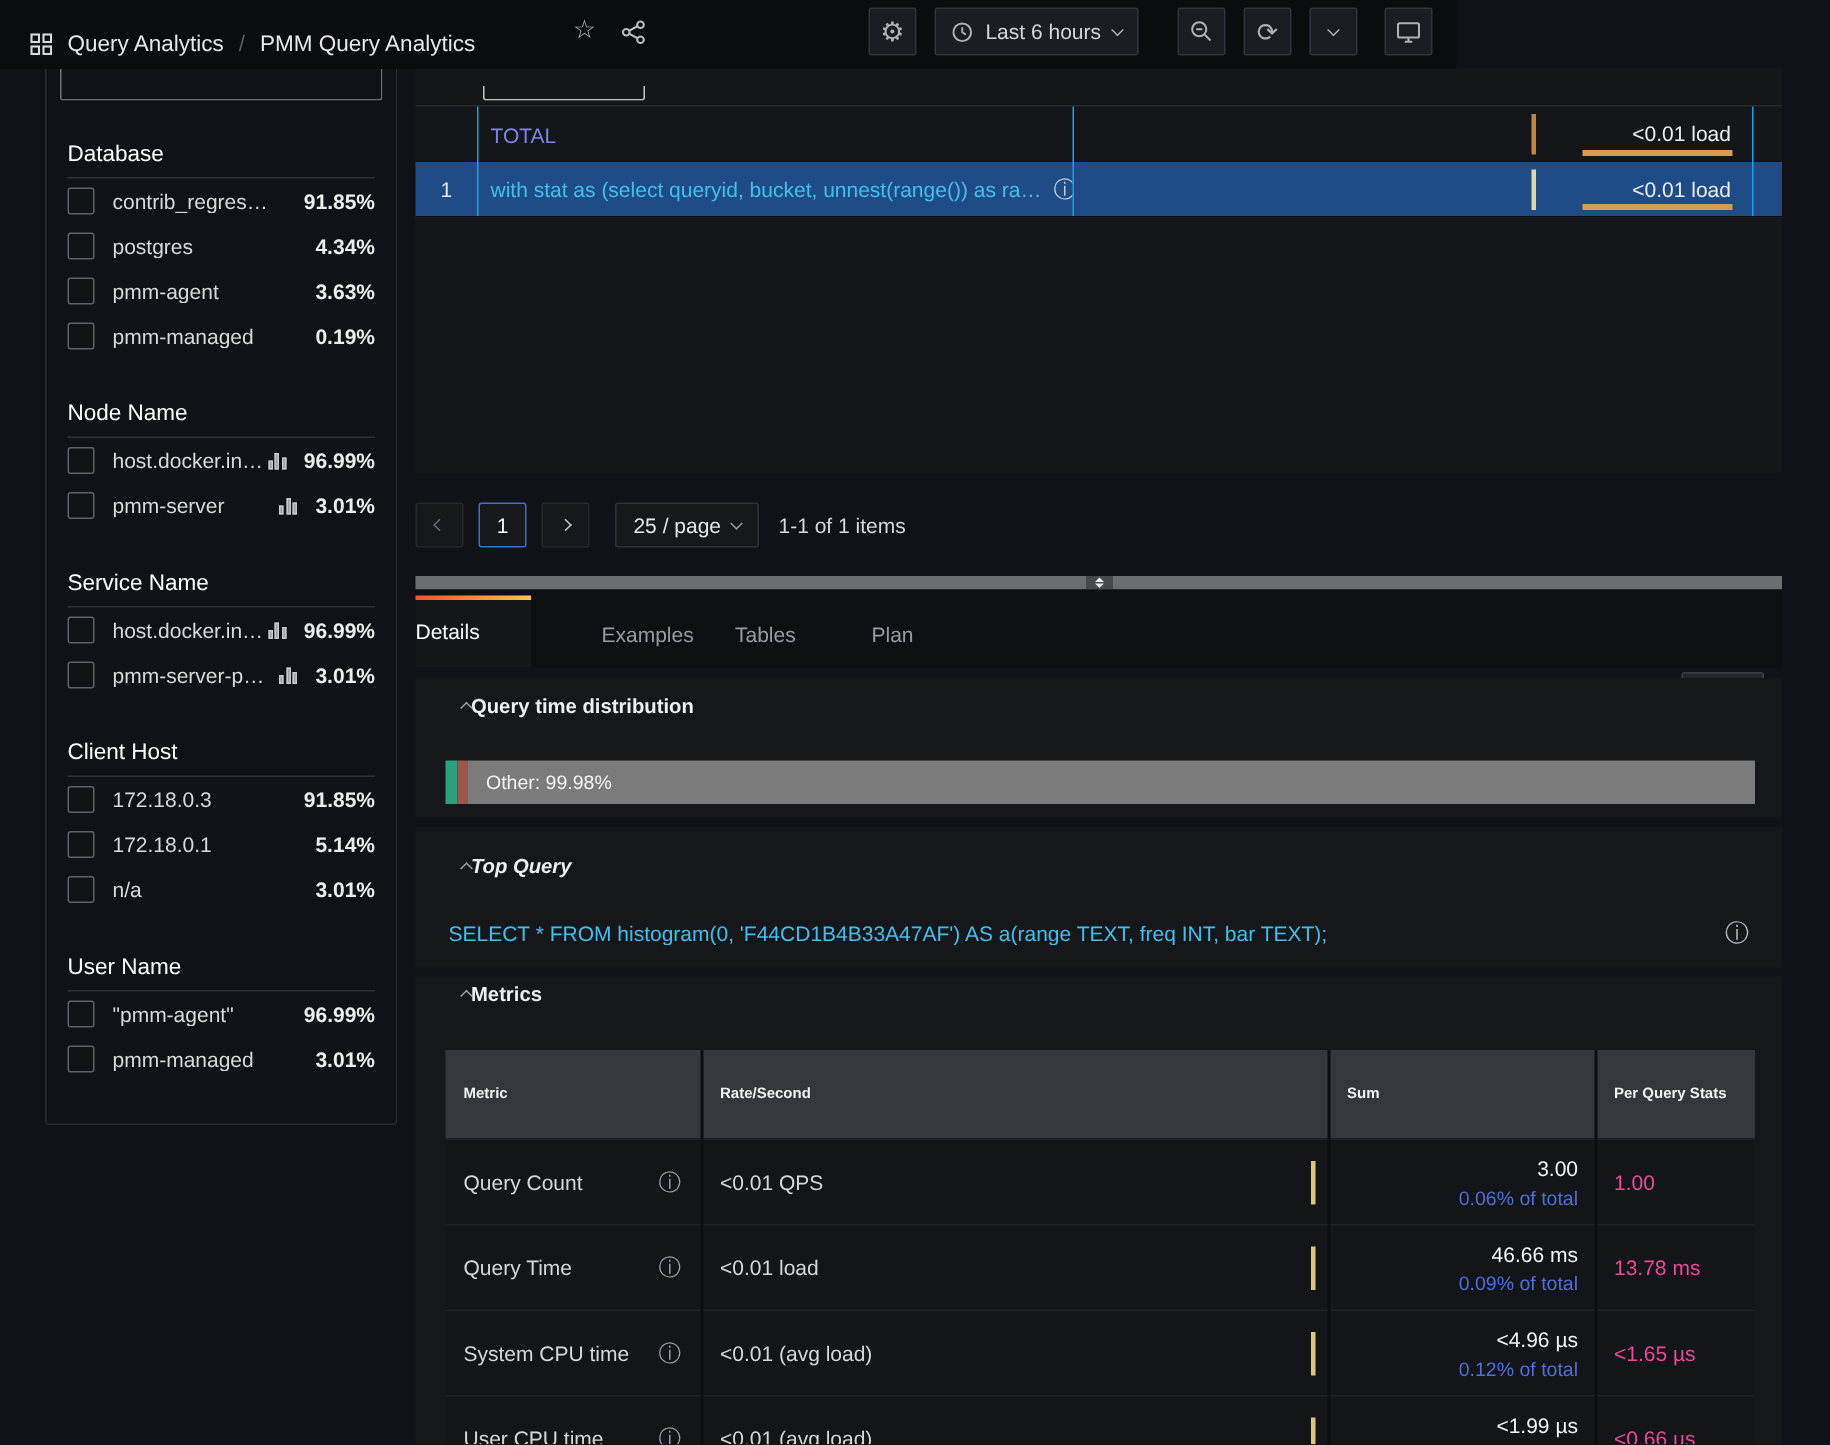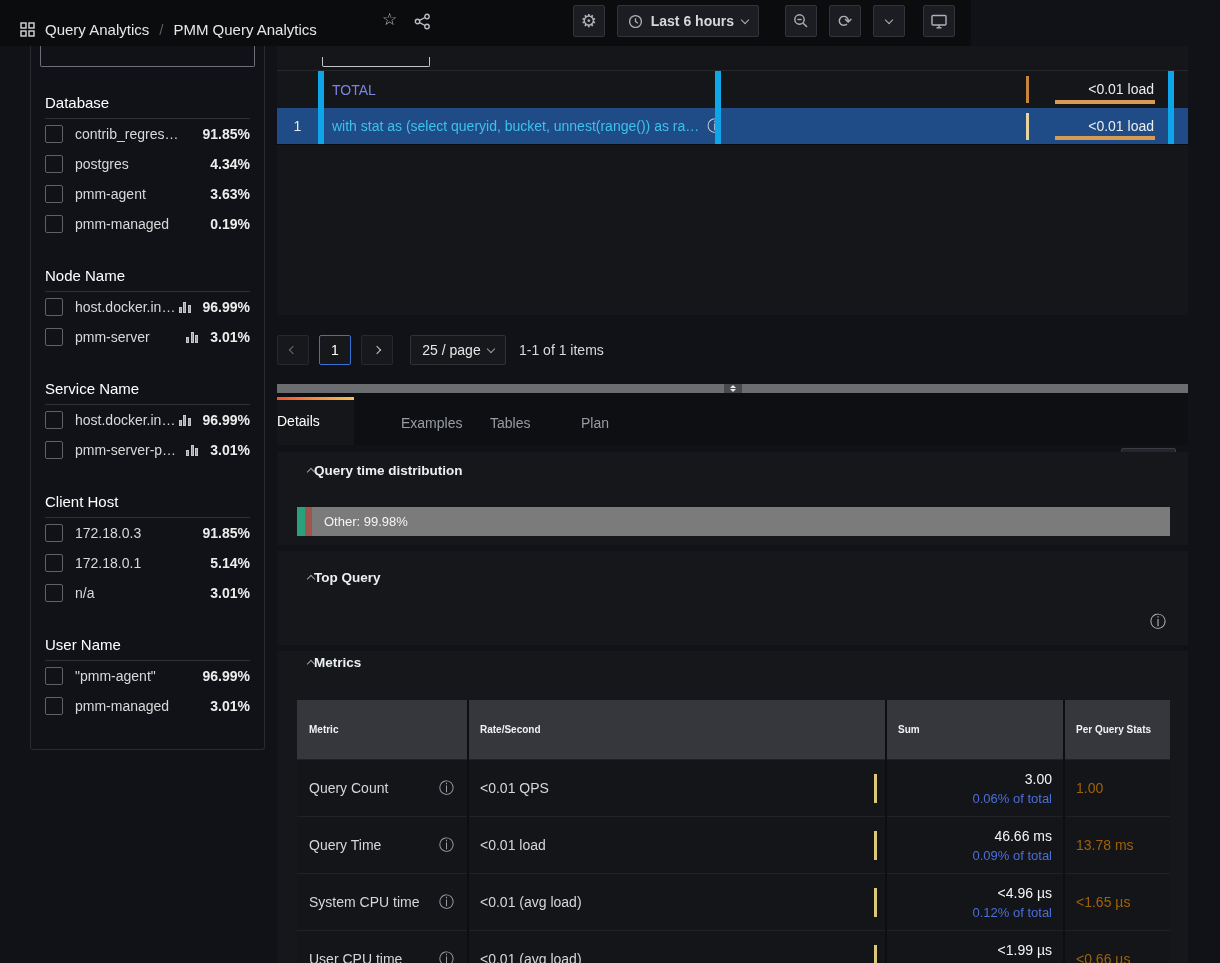--- a/index.html
+++ b/index.html
@@ -21,21 +21,21 @@
   .crumb-sep { color:#585d63; }
   .hdr-ico { color:#b9bcc0; font-size:16px; line-height:16px; }
   .star { position:absolute; left:382px; top:12px; font-size:17px; }
   .share { position:absolute; left:414px; top:13px; }
   .header-right { position:absolute; right:16px; top:5px; display:flex; align-items:center; gap:12px; }
   .hbtn { height:32px; min-width:32px; background:#1b1d22; border:1px solid #30333a; border-radius:2px;
           display:flex; align-items:center; justify-content:center; color:#aeb1b5; cursor:pointer; }
   .hbtn.timepick { padding:0 10px; gap:8px; margin-right:7px; }
   .hbtn.zoomout { margin-left:7px; }
   .hbtn.kiosk { margin-left:6px; }
-  .time-label { font-size:14px; font-weight:700; color:#d5d7d9; white-space:nowrap; }
+  .time-label { font-size:14px; font-weight:400; color:#d5d7d9; white-space:nowrap; }
   .gear-glyph { font-size:18px; line-height:18px; }
   .refresh-glyph { font-size:17px; line-height:17px; }
 
   
   .filter-card { position:absolute; left:30px; top:46px; width:235px; height:704px;
                  border:1px solid #282a30; border-top:none; border-radius:0 0 3px 3px; }
   .partial-input { position:absolute; left:9px; top:0; width:215px; height:21px;
                    border:1px solid #6c6f75; border-top:none; border-radius:0 0 2px 2px; }
   .filters { position:absolute; left:14px; right:14px; top:21px; }
   .fsection { margin-top:28px; }
@@ -50,21 +50,21 @@
   .bars-ico { display:flex; align-items:flex-end; gap:1.5px; height:12px; margin:0 4px 0 2px; }
   .bars-ico i { width:3px; background:#9a9da2; border:0.5px solid #c6c9cd; }
   .bars-ico i:nth-child(1){ height:6px; } .bars-ico i:nth-child(2){ height:11px; } .bars-ico i:nth-child(3){ height:8px; }
 
   
   .results-panel { position:absolute; left:277px; top:46px; width:911px; height:269px; background:#141619; }
   .partial-sort { position:absolute; left:45px; top:11px; width:108px; height:10px;
                   border:1px solid #c3c5c9; border-top:none; border-radius:0 0 2px 2px; }
   .rt { position:absolute; left:0; top:24px; width:911px; border-top:1px solid #26282c; }
   .rt-row { display:grid; grid-template-columns:41px 397px 1fr 20px; height:37px; position:relative; }
-  .rt-row > div { border-left:6px solid #0ea5e9; position:relative; display:flex; align-items:center; }
+  .rt-row > div { border-left:1px solid #0ea5e9; position:relative; display:flex; align-items:center; }
   .rt-row > div:first-child { border-left:none; justify-content:center; }
   .rt-row.sel { background:var(--selected_row); border-bottom:1px solid #0a0b0d; }
   .rt-num { font-size:14px; color:#e8e9ea; }
   .rt-query { padding-left:8px; font-size:14px; white-space:nowrap; overflow:hidden; }
   .rt-query.total a { color:var(--total_link); }
   .rt-query a { color:var(--query_link); text-decoration:none; cursor:pointer; }
   .rt-query .info { margin-left:8px; color:#ccd0d4; font-size:15px; }
   .rt-load { font-size:14px; }
   .load-tick { position:absolute; left:305px; top:5px; width:3px; height:27px; }
   .load-val { position:absolute; right:14px; top:10px; color:#eceded; }
@@ -101,42 +101,42 @@
                border-radius:2px; color:#e8e9ea; font-size:12px; font-weight:700; display:flex; align-items:center; cursor:pointer;margin-top:37px; }
 
   
   .card { position:absolute; left:277px; width:911px; background:#15171b; overflow:hidden; }
   .card1 { top:452px; height:93px; }
   .card2 { top:551px; height:94px; }
   .card3 { top:651px; height:312px; }
   .sec-head { position:absolute; left:31px; display:flex; align-items:center; cursor:pointer; }
   .sec-head .chev { color:#9da1a6; }
   .sec-head b { font-size:13.5px; font-weight:700; color:#eceff1; }
-  .card1 .sec-head { top:11px; } .card2 .sec-head { top:19px; } .card3 .sec-head { top:4px; }
+  .card1 .sec-head { top:11px; } .card2 .sec-head { top:19px;font-style:italic; } .card3 .sec-head { top:4px; }
 
   .dist-bar { position:absolute; left:20px; right:18px; top:55px; height:29px; display:flex; }
   .dist-seg { height:29px; display:flex; align-items:center; }
   .dist-seg span { font-size:13px; color:#f4f5f6; padding-left:12px; white-space:nowrap; }
 
   .top-query-text { position:absolute; left:22px; top:63px; right:60px; font-size:14px; color:var(--query_link);
                     white-space:nowrap; overflow:hidden; }
   .tq-info { position:absolute; right:22px; top:61px; color:#b6b9bd; font-size:16px; }
 
   .mtable { position:absolute; left:20px; right:18px; top:49px; }
   .mhead { display:grid; grid-template-columns:171px 418px 178px 1fr; height:59px; background:#35373c; }
   .mhead > div { display:flex; align-items:center; padding:16px 12px; font-size:10px; font-weight:700; color:#f0f1f2; }
   .mrow { display:grid; grid-template-columns:171px 418px 178px 1fr; height:57px; background:#131519; border-top:1px solid #202227;text-align:right; }
   .mc-metric { display:flex; align-items:center; justify-content:space-between; padding:0 14px 0 12px; font-size:14px; color:#d5d7d9; }
   .mc-metric .info { color:#9da0a5; font-size:15px; }
   .mc-rate { position:relative; display:flex; align-items:center; padding-left:12px; font-size:14px; color:#d5d7d9; }
   .rate-tick { position:absolute; right:9px; top:14px; width:3px; height:29px; background:var(--spark_yellow); }
   .mc-sum { display:flex; flex-direction:column; justify-content:center; padding:0 12px; gap:4px; }
   .mc-sum .v { font-size:14px; color:#f3f4f5; }
   .mc-sum .p { font-size:13px; color:var(--pct_link); cursor:pointer; }
-  .mc-pq { display:flex; align-items:center; padding-left:12px; font-size:14px; color:#a16207; }
+  .mc-pq { display:flex; align-items:center; padding-left:12px; font-size:14px; color:#ec4899; }
   .mdiv { position:absolute; top:0; bottom:0; width:2px; background:#0d0e11; }
   .mdiv.d1 { left:170px; } .mdiv.d2 { left:588px; } .mdiv.d3 { left:766px; }
 
   svg { display:block; }
 </style>
 </head>
 <body>
 
 <div class="screen">
 
@@ -412,20 +412,21 @@
           <span>Other: 99.98%</span>
         </div>
       </div>
   </div>
 
   <div class="card card2">
     <div class="sec-head">
       <span class="chev up"></span>
       <b>Top Query</b>
     </div>
+    <div class="top-query-text">SELECT * FROM histogram(0, 'F44CD1B4B33A47AF') AS a(range TEXT, freq INT, bar TEXT);</div>
     <span class="tq-info">ⓘ</span>
   </div>
 
   <div class="card card3">
     <div class="sec-head">
       <span class="chev up"></span>
       <b>Metrics</b>
     </div>
     <div class="mtable" style="position:absolute;">
       <div class="mhead">

